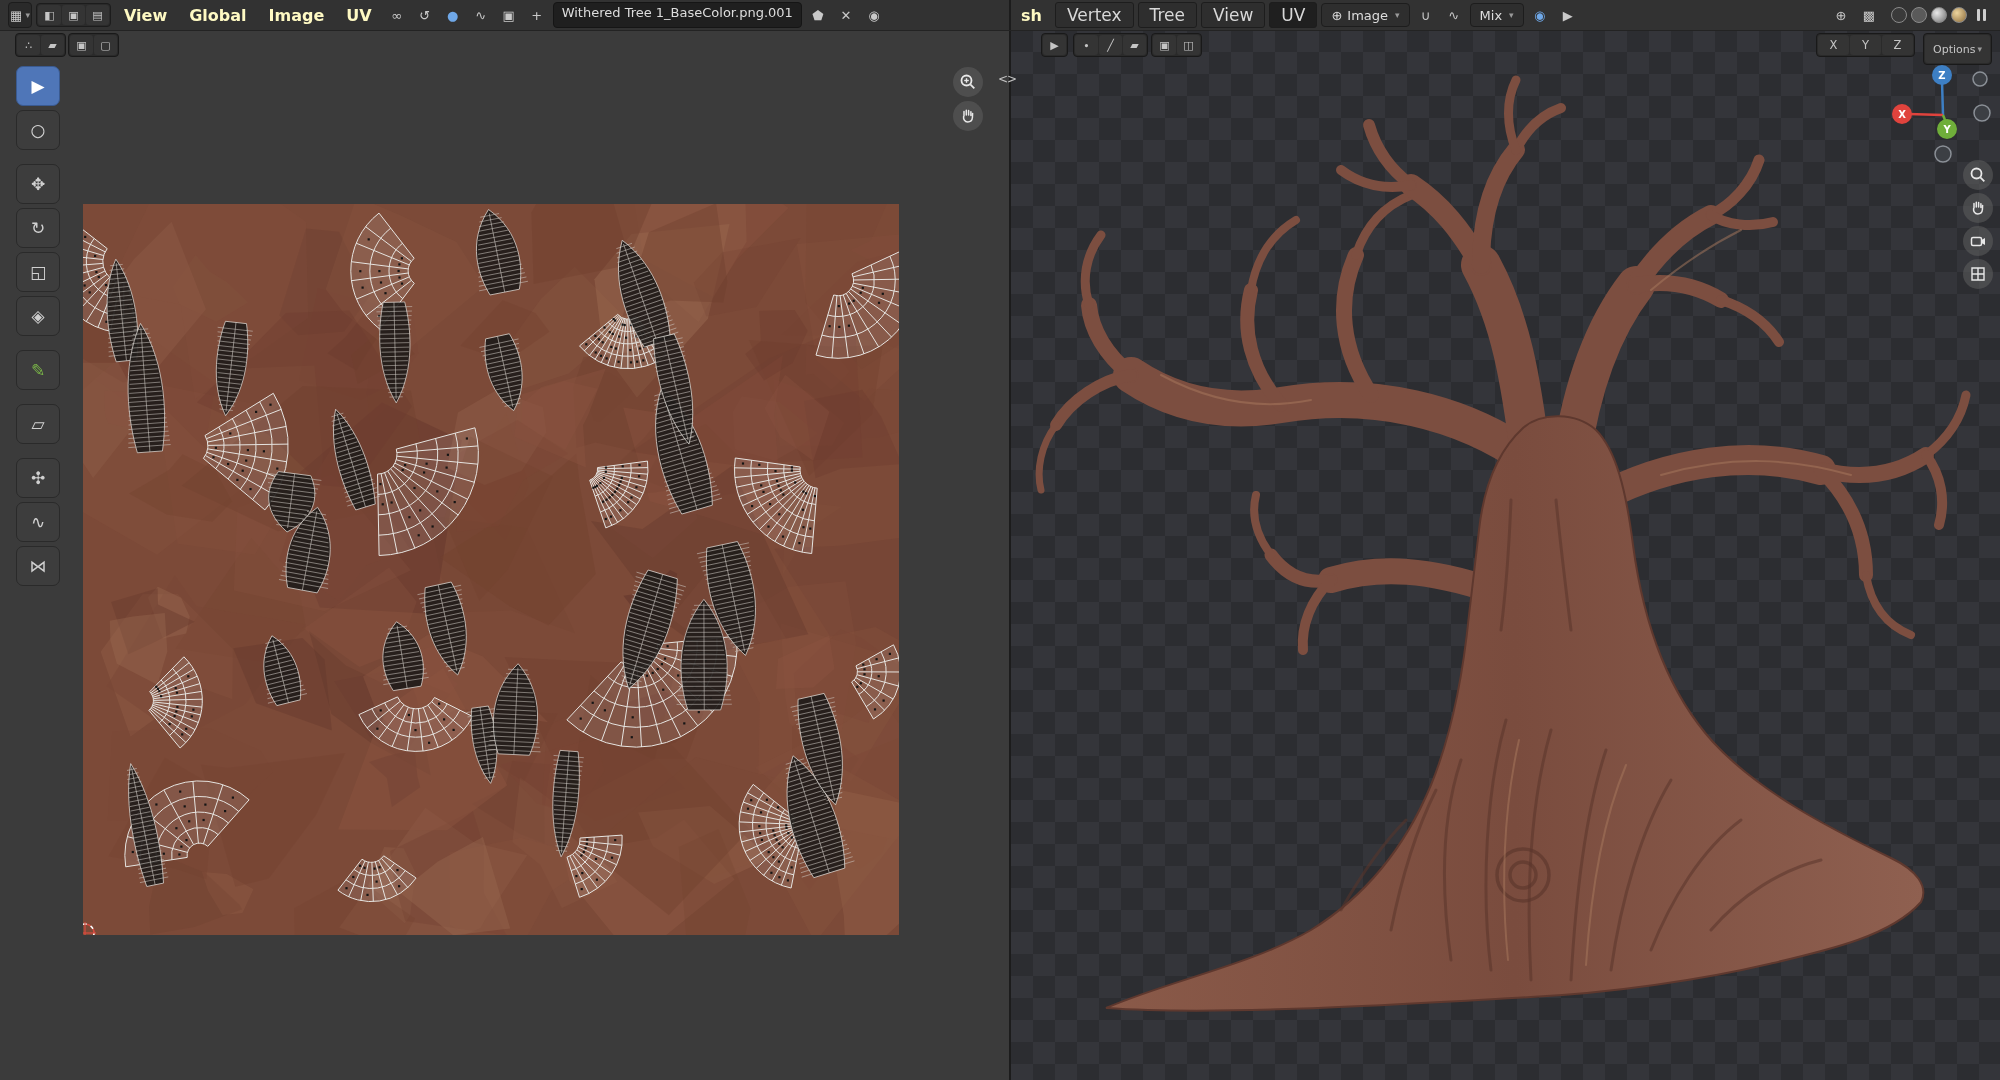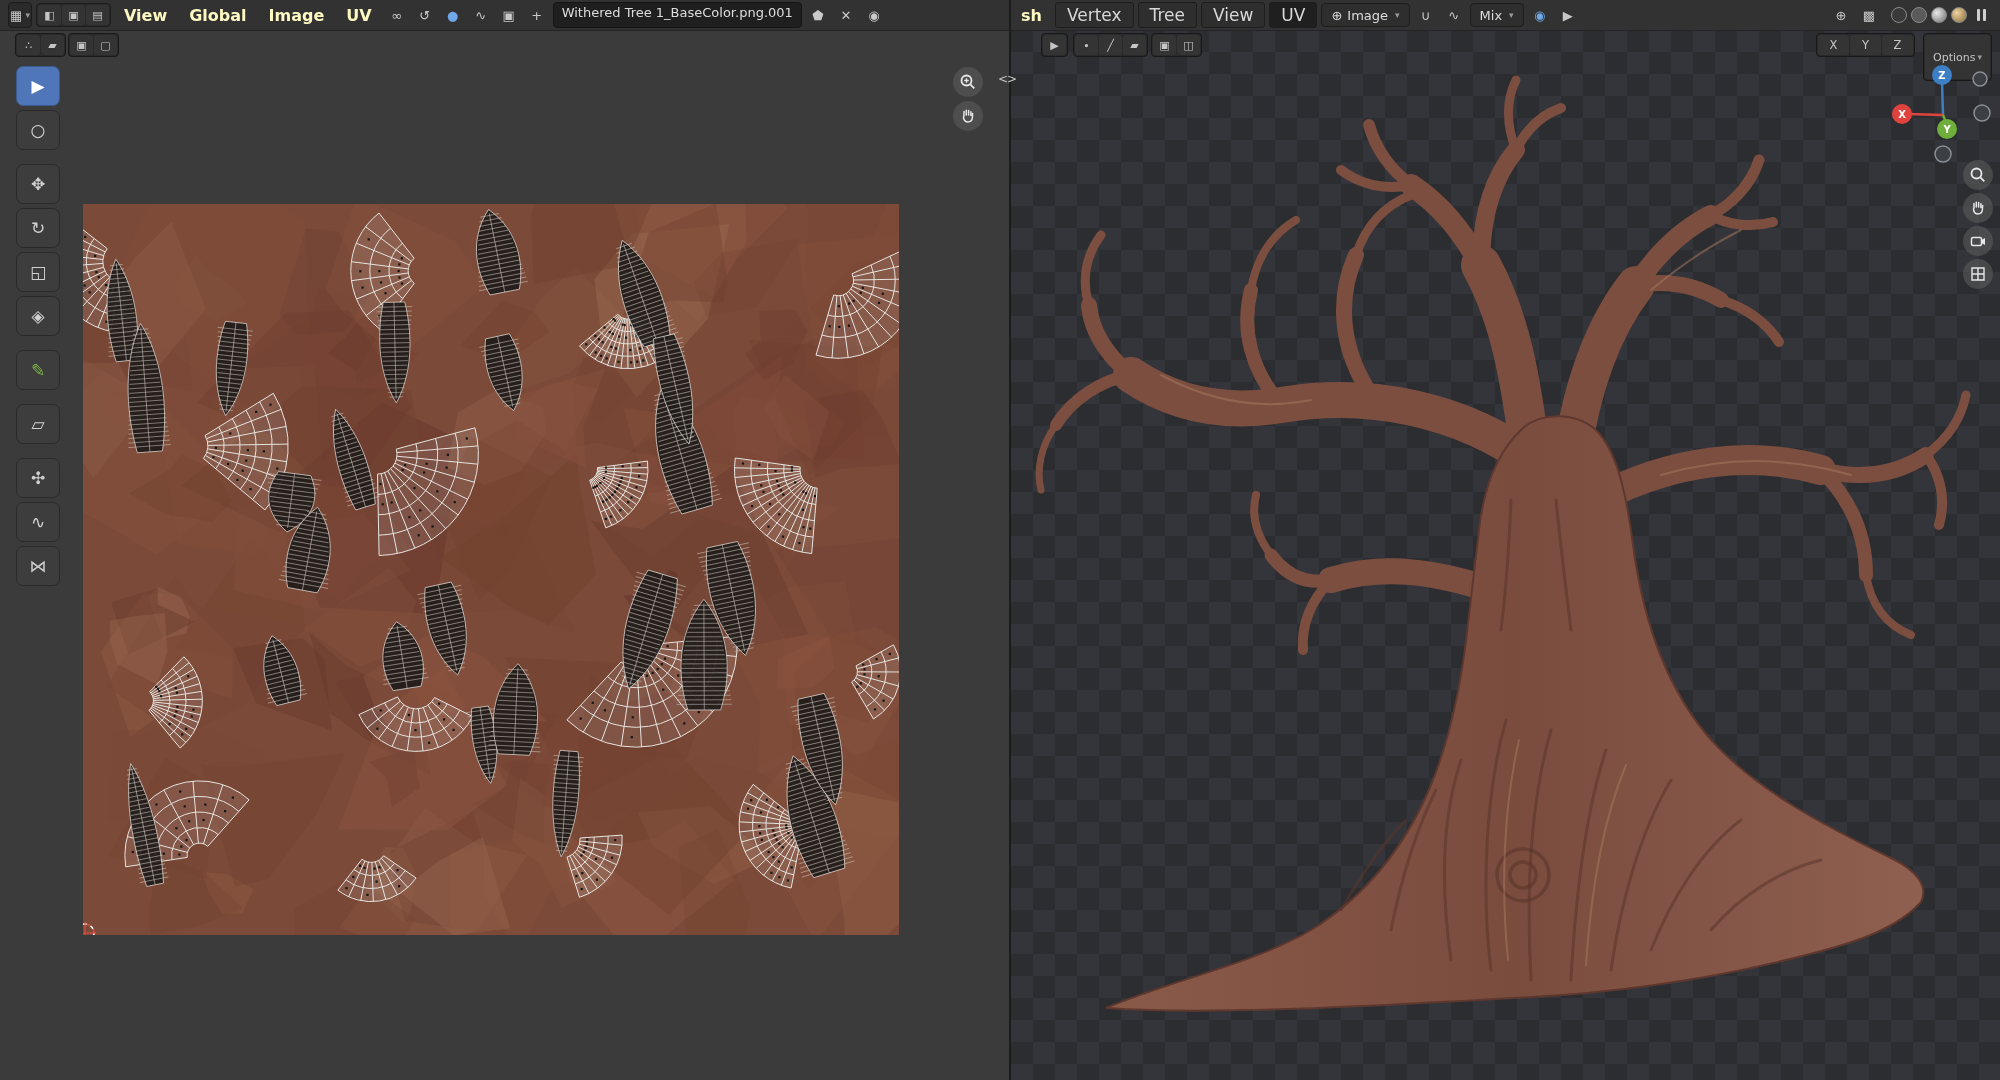--- a/index.html
+++ b/index.html
@@ -1489,21 +1489,21 @@
         <span class="fbtn">▣</span>
         <span class="fbtn">◫</span>
       </div>
 
       <div class="float-group" style="left:805px;top:3px">
         <span class="fbtn axis">X</span>
         <span class="fbtn axis">Y</span>
         <span class="fbtn axis">Z</span>
       </div>
       <div class="float-group options-btn">
-        <span class="fbtn" style="padding:12px 8px">
+        <span class="fbtn" style="padding:4px 8px">
           <span>Options</span>
           <span class="chev">▾</span>
         </span>
       </div>
 
       <div id="gizmo-wrap">
         <svg width="120" height="120" viewBox="0 0 120 120">
           <line x1="60" y1="60" x2="59" y2="26" stroke="#3d7fc4" stroke-width="2.5"></line>
           <line x1="60" y1="60" x2="25" y2="59" stroke="#e0433d" stroke-width="2.5"></line>
           <line x1="60" y1="60" x2="64" y2="70" stroke="#6fae3a" stroke-width="2.5"></line>

